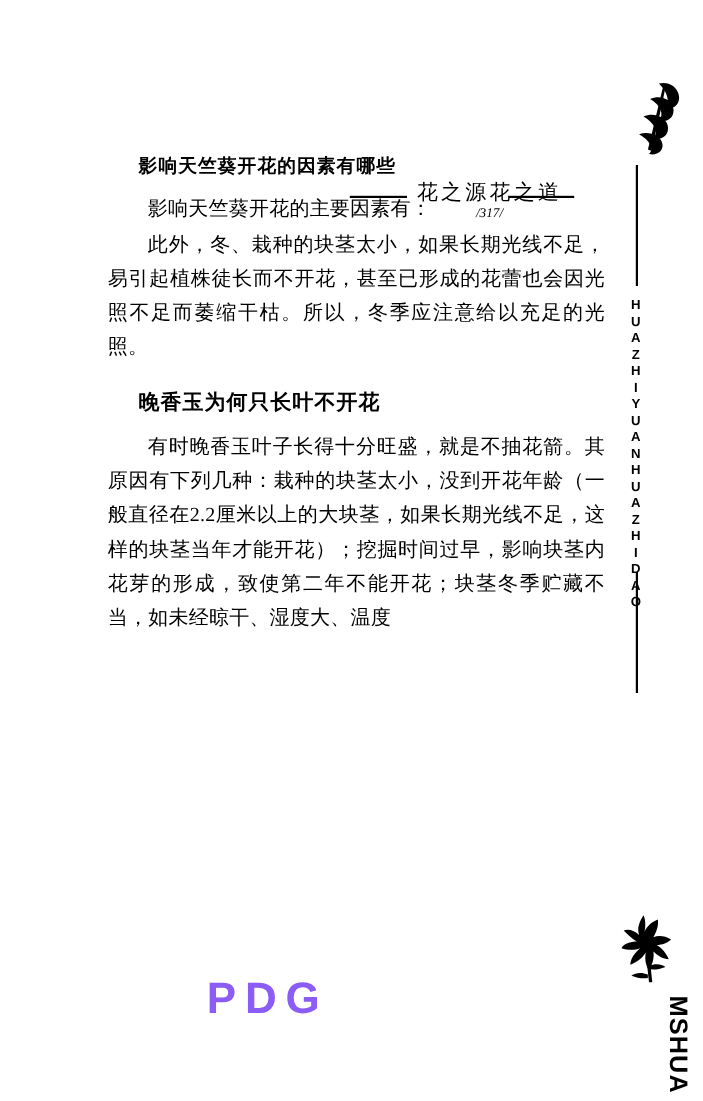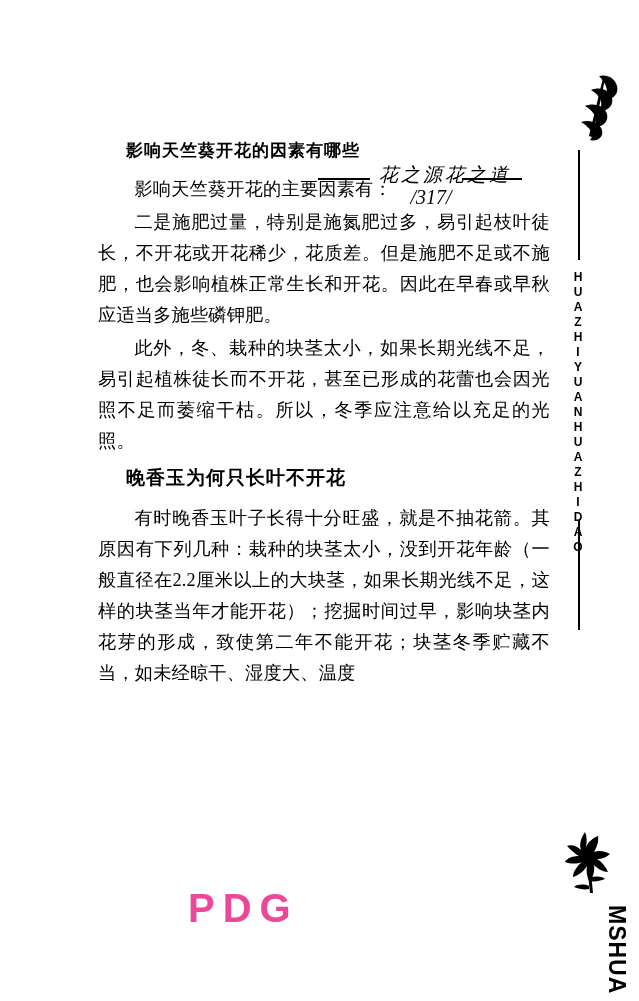--- a/index.html
+++ b/index.html
@@ -47,32 +47,31 @@
     height: 0;
     border-top: 2px solid #000;
   }
   .header-title {
     position: absolute;
     left: 360px;
     top: 84px;
     width: 170px;
     text-align: center;
     font-size: 19px;
-    font-style: italic;
     letter-spacing: 3px;
     font-family: "Liberation Serif", "DejaVu Serif", serif;
     white-space: nowrap;
   }
   .header-page {
     position: absolute;
-    left: 346px;
+    left: 360px;
     top: 108px;
     width: 170px;
     text-align: center;
-    font-size: 20px;
+    font-size: 12px;
     font-style: italic;
     font-family: "Liberation Serif", "DejaVu Serif", serif;
   }
 
   
   .leaf-top {
     position: absolute;
     right: 18px;
     top: 72px;
     width: 52px;
@@ -147,25 +146,25 @@
   .para {
     font-size: 18.2px;
     line-height: 31px;
     text-align: justify;
     text-justify: inter-ideograph;
     text-indent: 2em;
     margin: 0 0 2px 0;
     letter-spacing: 0.2px;
   }
   .sec2-title {
-    font-family: Liberation Mono, monospace;
+    font-family: Liberation Serif, serif;
     font-weight: bold;
     font-size: 19px;
     letter-spacing: 1px;
-    margin: 8px 0 10px 28px;
+    margin: 22px 0 10px 28px;
     line-height: 1.5;
   }
 
   
   .watermark {
     position: absolute;
     left: 150px;
     top: 800px;
     width: 230px;
     height: 150px;
@@ -176,21 +175,21 @@
     letter-spacing: 6px;
     user-select: none;
     pointer-events: none;
   }
   .watermark .pdg {
     position: absolute;
     left: 38px;
     top: 86px;
     font-size: 40px;
     letter-spacing: 8px;
-    color: #ec4899;
+    color: #8b5cf6;
     font-family: "Liberation Sans", sans-serif;
   }
 
   
   .footer {
     position: absolute;
     left: 0;
     top: 848px;
     width: 639px;
     height: 40px;
@@ -228,21 +227,20 @@
   </div>
 
   <div class="side-rule-top"></div>
   <div class="side-pinyin">HUAZHIYUANHUAZHIDAO</div>
   <div class="side-rule-bottom"></div>
 
   <div class="content">
 
     <div class="sec-title">影响天竺葵开花的因素有哪些</div>
     <p class="para">影响天竺葵开花的主要因素有：</p>
-    <p class="para">二是施肥过量，特别是施氮肥过多，易引起枝叶徒长，不开花或开花稀少，花质差。但是施肥不足或不施肥，也会影响植株正常生长和开花。因此在早春或早秋应适当多施些磷钾肥。</p>
     <p class="para">此外，冬、栽种的块茎太小，如果长期光线不足，易引起植株徒长而不开花，甚至已形成的花蕾也会因光照不足而萎缩干枯。所以，冬季应注意给以充足的光照。</p>
 
     <div class="sec2-title">晚香玉为何只长叶不开花</div>
     <p class="para">有时晚香玉叶子长得十分旺盛，就是不抽花箭。其原因有下列几种：栽种的块茎太小，没到开花年龄（一般直径在2.2厘米以上的大块茎，如果长期光线不足，这样的块茎当年才能开花）；挖掘时间过早，影响块茎内花芽的形成，致使第二年不能开花；块茎冬季贮藏不当，如未经晾干、湿度大、温度</p>
 
   </div>
 
   <div class="watermark">
     <span class="pdg">PDG</span>
   </div>

